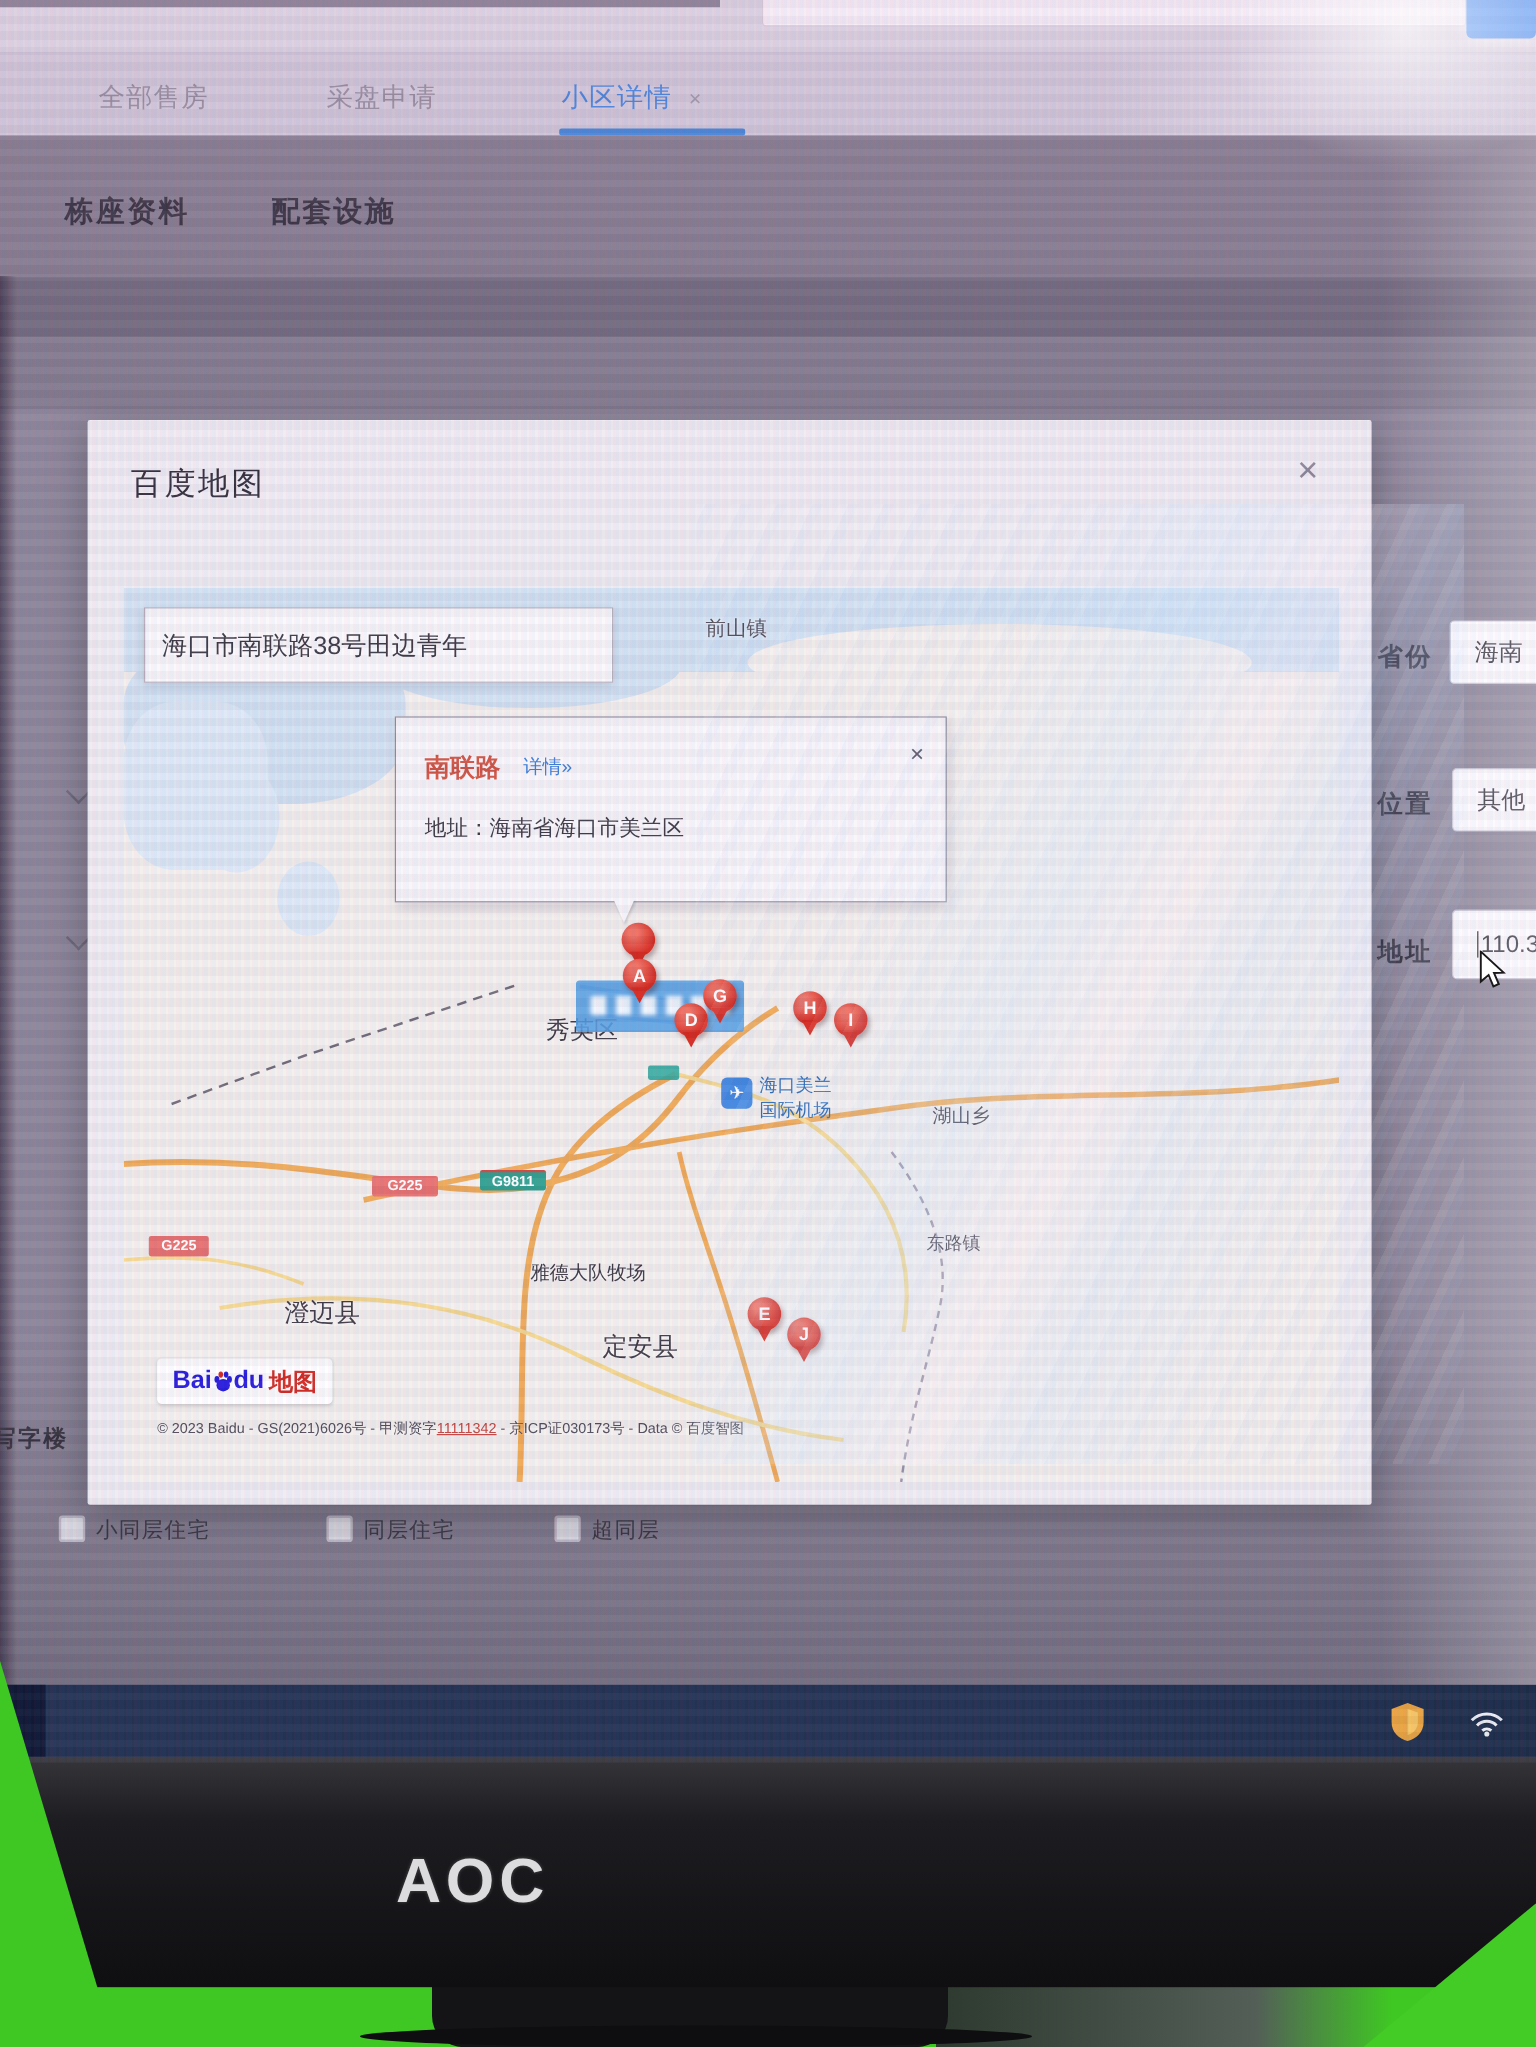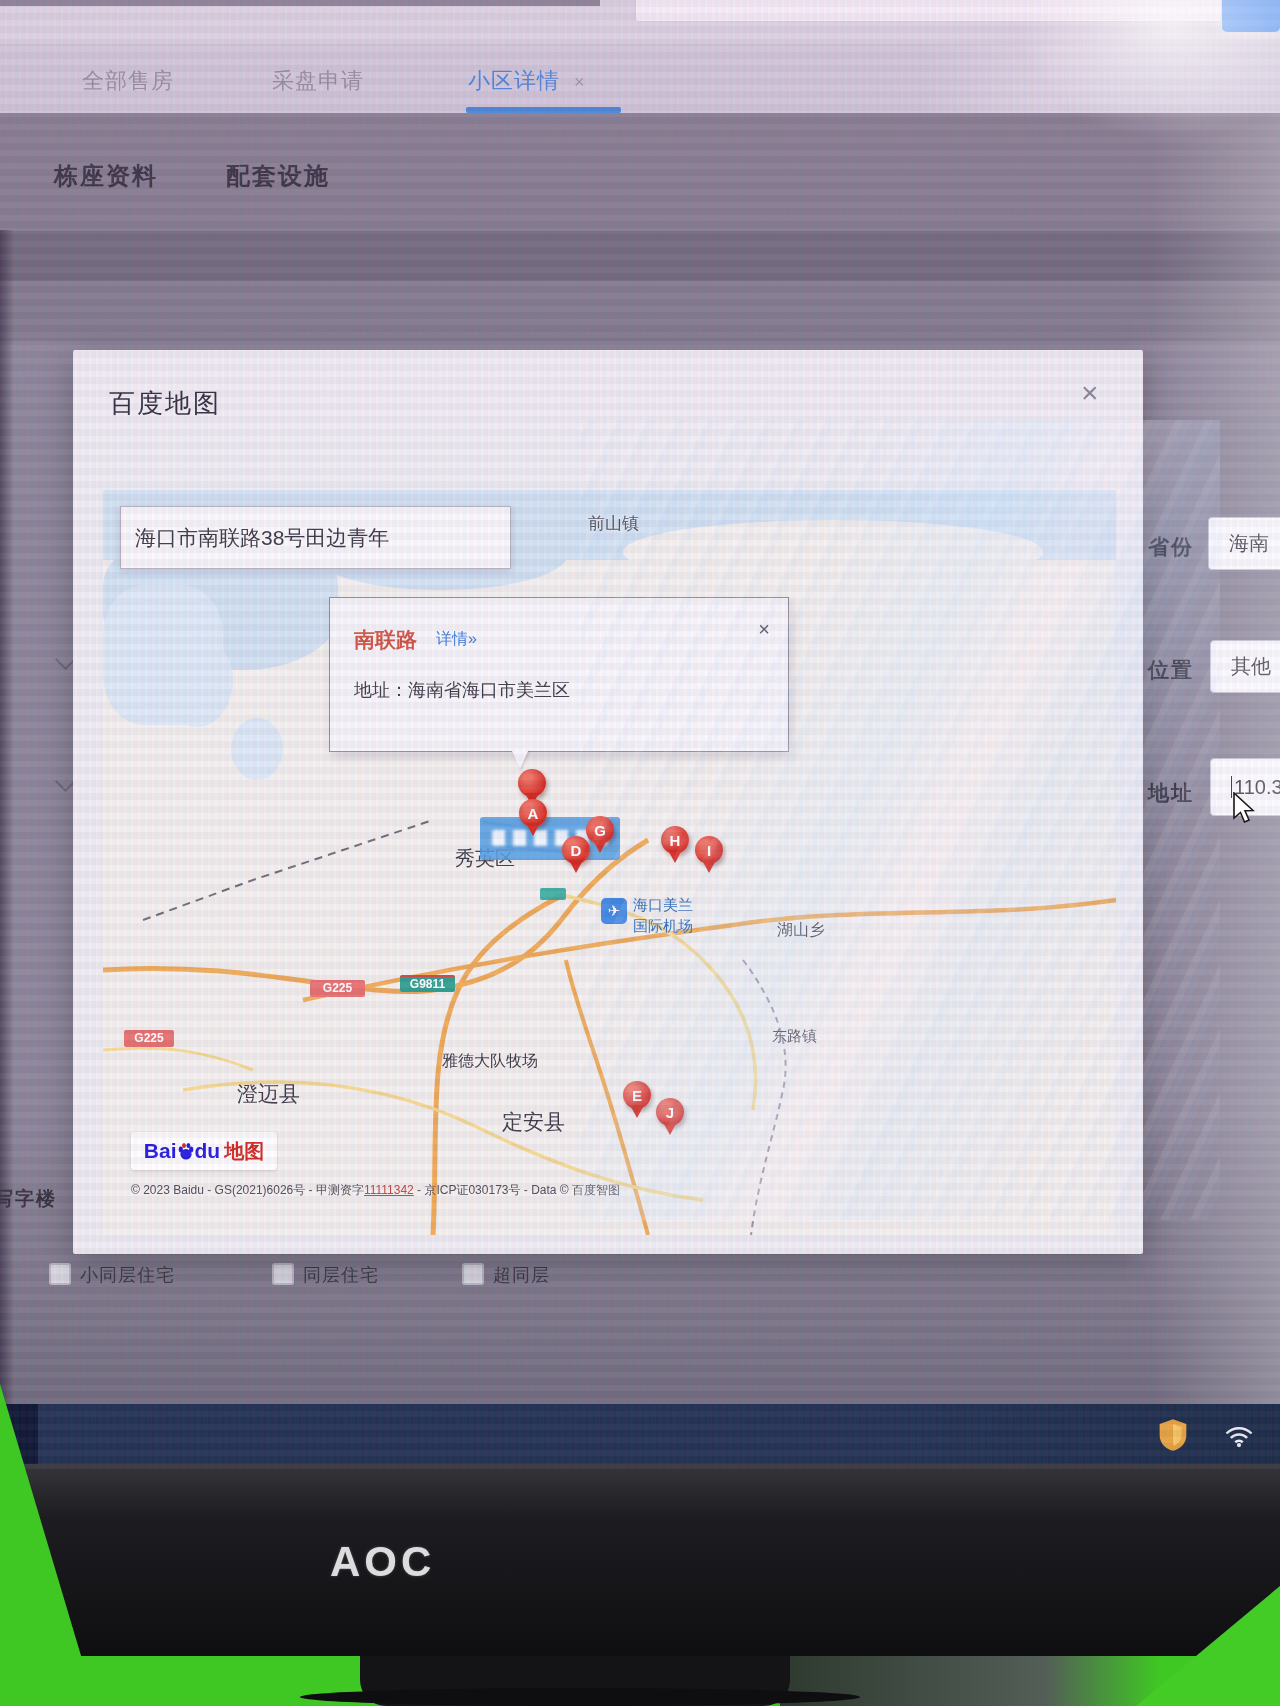--- a/index.html
+++ b/index.html
@@ -106,21 +106,21 @@
      background:
        linear-gradient(115deg,transparent 30%,rgba(205,230,255,.30) 45%,rgba(255,238,250,.26) 55%,rgba(190,220,255,.22) 63%,transparent 80%),
        repeating-linear-gradient(115deg,rgba(255,255,255,.10) 0 7px,rgba(170,205,255,.08) 7px 15px,transparent 15px 27px);}
 
   
   .taskbar{left:0;top:1404px;width:1280px;height:62px;z-index:20;
      background:linear-gradient(90deg,#20304f 0 70%,#1a2944 100%);}
   .task-start{left:0;top:1404px;width:38px;height:62px;background:#0c1530;z-index:21;}
   .bezel{left:0;top:1464px;width:1280px;height:192px;z-index:40;
      background:linear-gradient(180deg,#35353a 0,#1d1d21 28%,#0f0f12 100%);}
-  .aoc{position:absolute;left:330px;top:1538px;z-index:41;font-size:42px;font-weight:800;color:#dcdcdf;
+  .aoc{position:absolute;left:330px;top:1538px;z-index:41;font-size:52px;font-weight:800;color:#dcdcdf;
      letter-spacing:4px;text-shadow:0 0 3px rgba(255,255,255,.25);}
   .green-bottom{left:0;top:1650px;width:1280px;height:56px;background:#3fc823;z-index:30;}
   .floor-shadow{left:780px;top:1650px;width:380px;height:56px;z-index:33;
      background:linear-gradient(90deg,#2c2c30,#55555c 70%,#3fc823);opacity:.92;}
   .stand{left:360px;top:1646px;width:430px;height:60px;background:#141417;border-radius:8px 8px 26px 26px;z-index:35;}
   .stand-base{left:300px;top:1688px;width:560px;height:18px;background:#0e0e10;border-radius:50%;z-index:36;}
   .green-left{left:0;top:1384px;width:96px;height:322px;background:#3fc823;z-index:80;
      clip-path:polygon(0 0,100% 100%,0 100%);filter:drop-shadow(3px -1px 4px rgba(0,0,0,.55));}
   .green-right{left:1136px;top:1586px;width:144px;height:120px;background:#43cb26;z-index:80;
      clip-path:polygon(100% 0,100% 100%,0 100%);filter:drop-shadow(-2px -2px 3px rgba(0,0,0,.5));}

